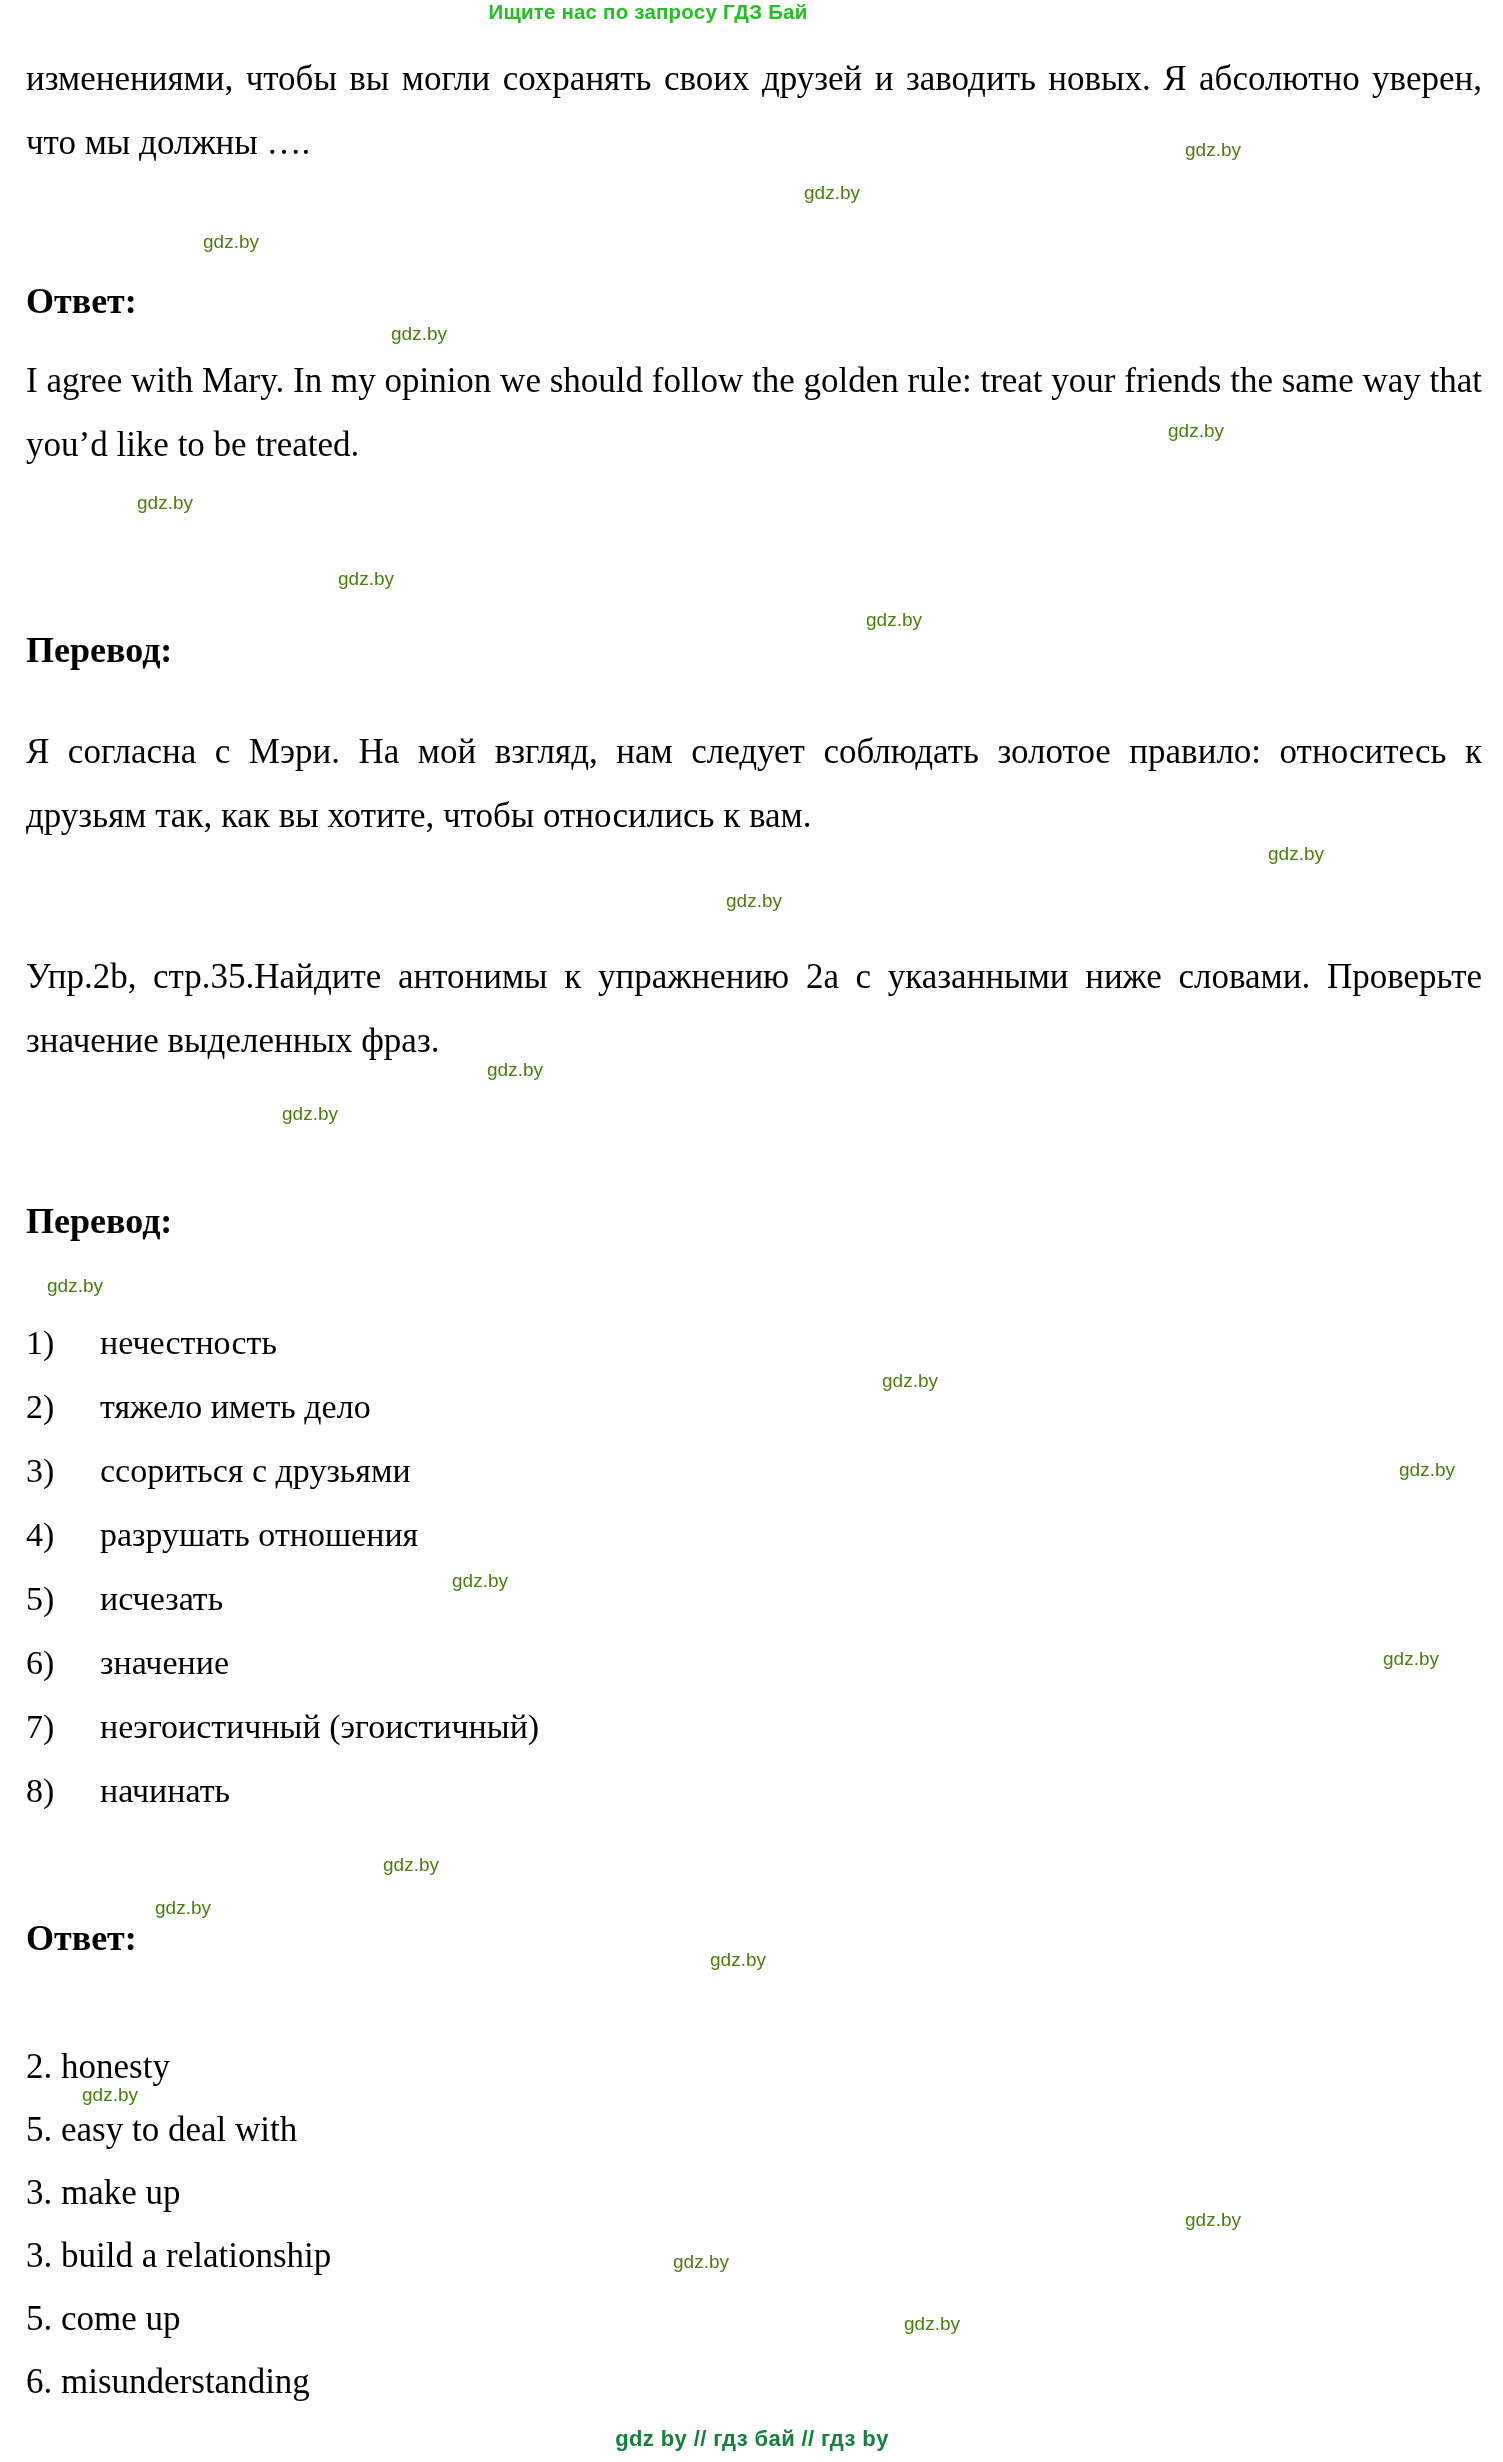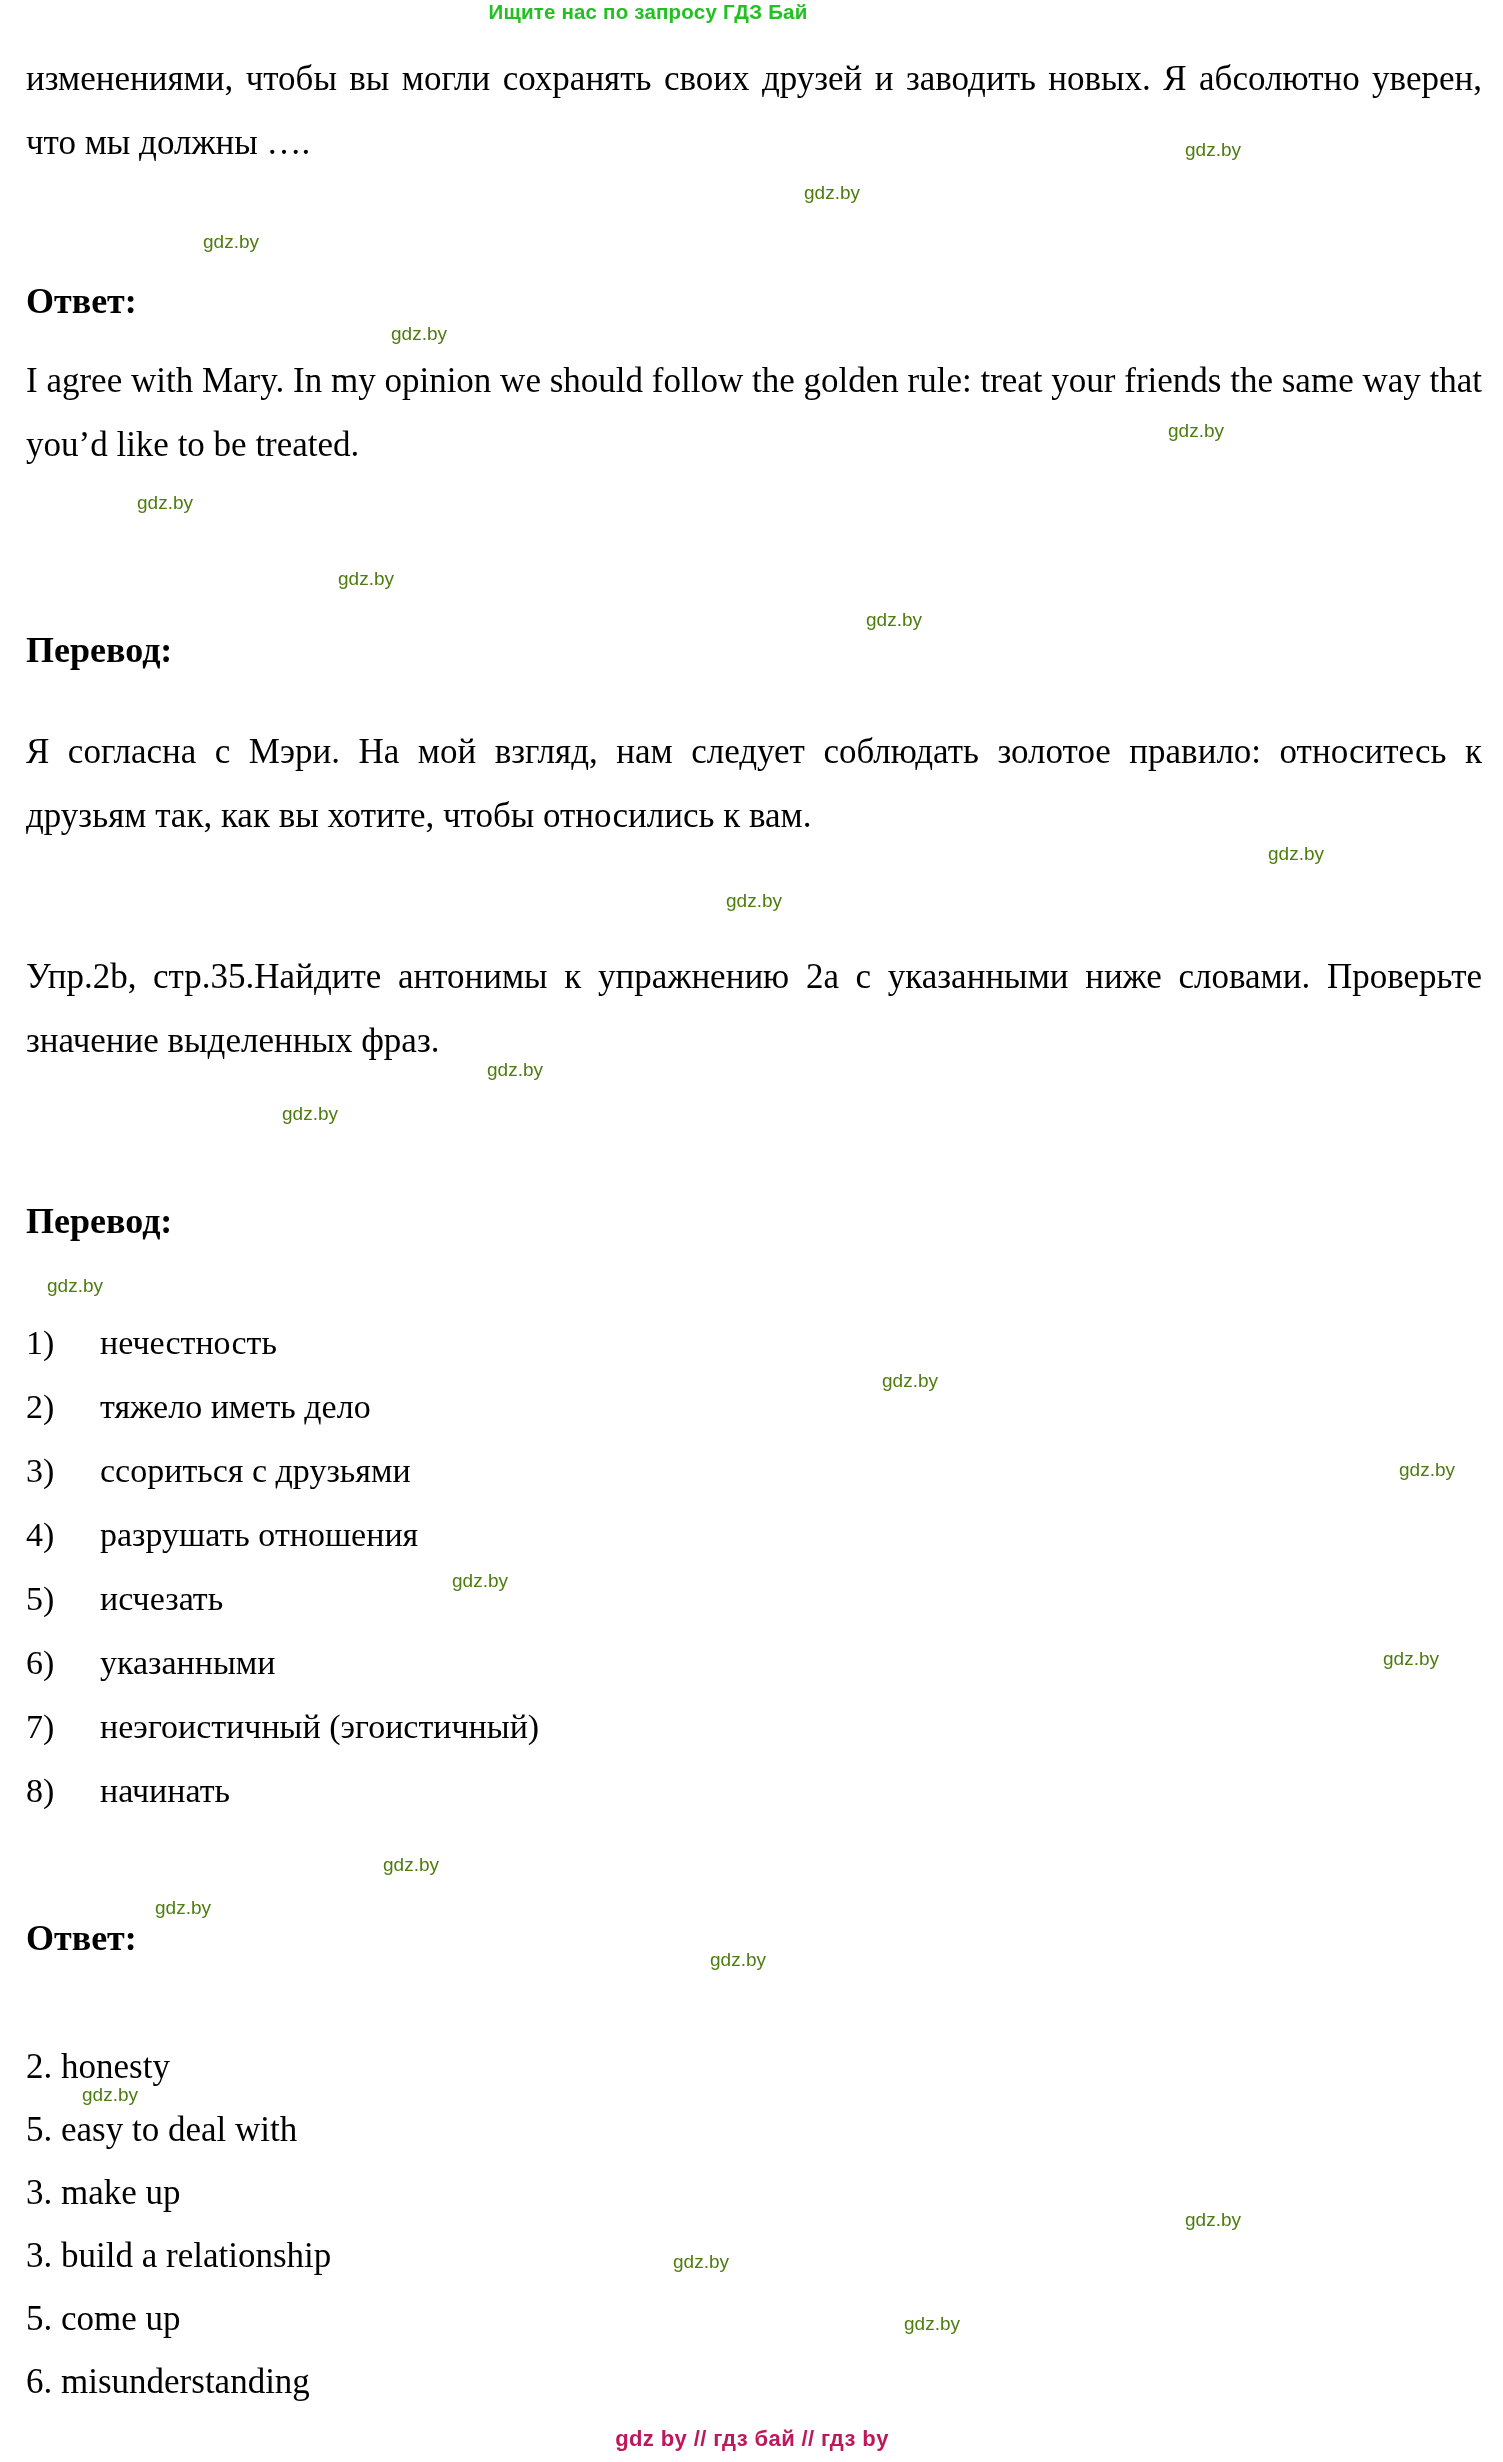--- a/index.html
+++ b/index.html
@@ -103,21 +103,21 @@
 
   
   .site-footer {
     position: absolute;
     left: 0;
     width: 1504px;
     text-align: center;
     font-family: "Liberation Sans", sans-serif;
     font-weight: bold;
     font-size: 22px;
-    color: #be185d;
+    color: #15803d;
     letter-spacing: 0.4px;
   }
 </style>
 </head>
 <body>
 
 <div class="site-header">Ищите нас по запросу ГДЗ Бай</div>
 
 <div class="doc">
 
@@ -152,21 +152,21 @@
   <div class="num-row">
     <span class="idx">4)</span>
     <span class="txt">разрушать отношения</span>
   </div>
   <div class="num-row">
     <span class="idx">5)</span>
     <span class="txt">исчезать</span>
   </div>
   <div class="num-row">
     <span class="idx">6)</span>
-    <span class="txt">указанными</span>
+    <span class="txt">значение</span>
   </div>
   <div class="num-row">
     <span class="idx">7)</span>
     <span class="txt">неэгоистичный (эгоистичный)</span>
   </div>
   <div class="num-row">
     <span class="idx">8)</span>
     <span class="txt">начинать</span>
   </div>
 </div>

